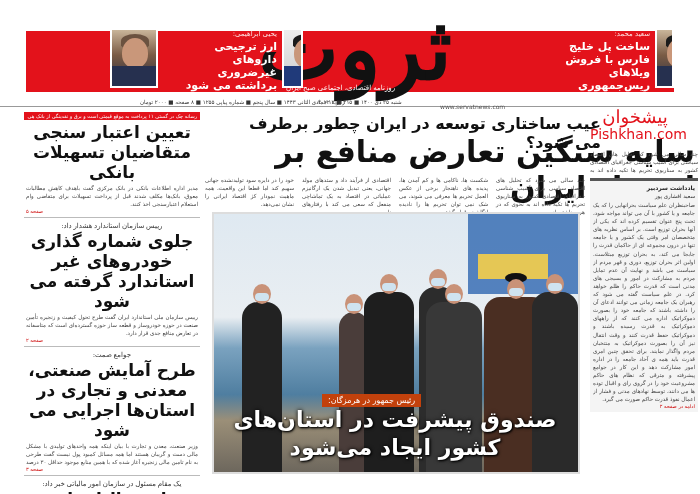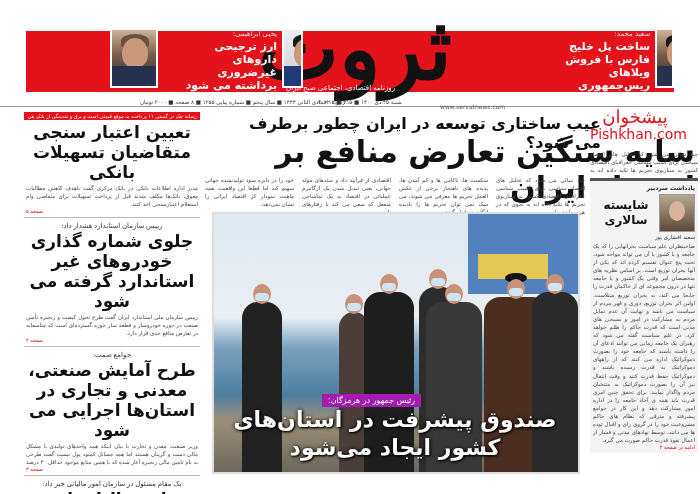--- a/index.html
+++ b/index.html
@@ -49,21 +49,21 @@
   .main-cols .c { flex: 1; font-size: 5.5px; line-height: 8px; color: #444; text-align: justify; }
 
   .photo-box { left: 212px; top: 212px; width: 368px; height: 262px; border: 2px solid #ddd; overflow: hidden; background: linear-gradient(180deg,#dfe9f1 0%,#e9eef2 40%,#7aa2bf 52%,#4f7ea0 70%,#9b8f78 80%,#6d675d 100%); }
   .crane { position: absolute; right: 0; top: 0; width: 110px; height: 80px; background: #3a6fb5; opacity: .85; }
   .crane .y { position: absolute; left: 10px; top: 40px; width: 70px; height: 25px; background: #e6c13a; }
   .person { position: absolute; bottom: 0; background: #2b2b2b; border-radius: 16px 16px 0 0; }
   .person .hd { position: absolute; top: -18px; left: 50%; width: 18px; height: 20px; margin-left: -9px; border-radius: 50%; background: #c99278; }
   .person .mask { position: absolute; top: -9px; left: 50%; width: 14px; height: 8px; margin-left: -7px; border-radius: 4px; background: #cfe3f0; }
   .turban { position: absolute; top: -24px; left: 50%; width: 22px; height: 10px; margin-left: -11px; border-radius: 50%; background: #111; }
 
-  .cap-badge { left: 322px; top: 394px; background: #a21caf; color: #fff; font-size: 8px; padding: 2px 6px; }
+  .cap-badge { left: 322px; top: 394px; background: #c2410c; color: #fff; font-size: 8px; padding: 2px 6px; }
   .cap-head { left: 220px; top: 406px; width: 350px; text-align: center; color: #fff; font-size: 22px; font-weight: bold; line-height: 28px; text-shadow: 0 0 4px #000, 1px 1px 2px #000; }
 
   
   .right-col { left: 590px; top: 150px; width: 108px; }
   .right-col .intro { font-size: 5.5px; line-height: 8px; color: #444; text-align: justify; }
   .editorial { margin-top: 4px; background: #f4f4f4; border-top: 3px solid #555; padding: 3px; }
   .editorial .lbl { font-size: 6px; font-weight: bold; color: #222; }
   .editorial .row { display: flex; flex-direction: row; align-items: center; margin-top: 3px; }
   .editorial .pic { width: 36px; height: 38px; background: linear-gradient(180deg,#b8a890,#5b4a3c); border: 1px solid #999; position: relative; }
   .editorial .pic::after { content: ""; position: absolute; left: 9px; top: 6px; width: 16px; height: 20px; border-radius: 50%; background: #d8b49a; }
@@ -195,21 +195,17 @@
       <div class="mask"></div>
     </div>
 </div>
 <div class="abs cap-badge">رئیس جمهور در هرمزگان:</div>
 <div class="abs cap-head">صندوق پیشرفت در استان‌های کشور ایجاد می‌شود</div>
 
 <div class="abs right-col">
   <div class="intro" style="max-height:24px; overflow:hidden;">چند سالی می شود که تحلیل های اقتصاد سیاسی برای آسیب شناسی جغرافیای اقتصادی کشور به سناریوی تحریم ها تکیه داده اند به نحوی که در هر برداشتی از</div>
   <div class="editorial">
     <div class="lbl">یادداشت سردبیر</div>
-    <div class="row">
-      <div class="pic"></div>
-      <div class="ttl">شایسته سالاری</div>
-    </div>
     <div class="auth">سعید افشاری پور</div>
     <div class="body" style="max-height:246px; overflow:hidden;">صاحبنظران علم سیاست بحرانهایی را که یک جامعه و یا کشور با آن می تواند مواجه شود، تحت پنج عنوان تقسیم کرده اند که یکی از آنها بحران توزیع است. بر اساس نظریه های متخصصان امر وقتی یک کشور و یا جامعه تنها در درون مجموعه ای از حاکمان قدرت را جابجا می کند، به بحران توزیع مبتلاست. اولین اثر بحران توزیع، دوری و قهر مردم از سیاست می باشد و نهایت آن عدم تمایل مردم به مشارکت در امور و بسیجی های مدنی است که قدرت حاکم را ظلم خواهد کرد. در علم سیاست گفته می شود که رهبران یک جامعه زمانی می توانند ادعای آن را داشته باشند که جامعه خود را بصورت دموکراتیک اداره می کنند که از راههای دموکراتیک به قدرت رسیده باشند و دموکراتیک حفظ قدرت کنند و وقت انتقال نیز آن را بصورت دموکراتیک به منتخبان مردم واگذار نمایند. برای تحقق چنین امری قدرت باید همه ی آحاد جامعه را در اداره امور مشارکت دهد و این کار در جوامع پیشرفته و مترقی که نظام های حاکم مشروعیت خود را در گروی رای و اقبال توده ها می دانند، توسط نهادهای مدنی و فشار از اعمال نفوذ قدرت حاکم صورت می گیرد.</div>
     <div class="more" style="font-size:5px; color:#c00;">ادامه در صفحه ۲</div>
   </div>
 </div>
 
 </body></html>

